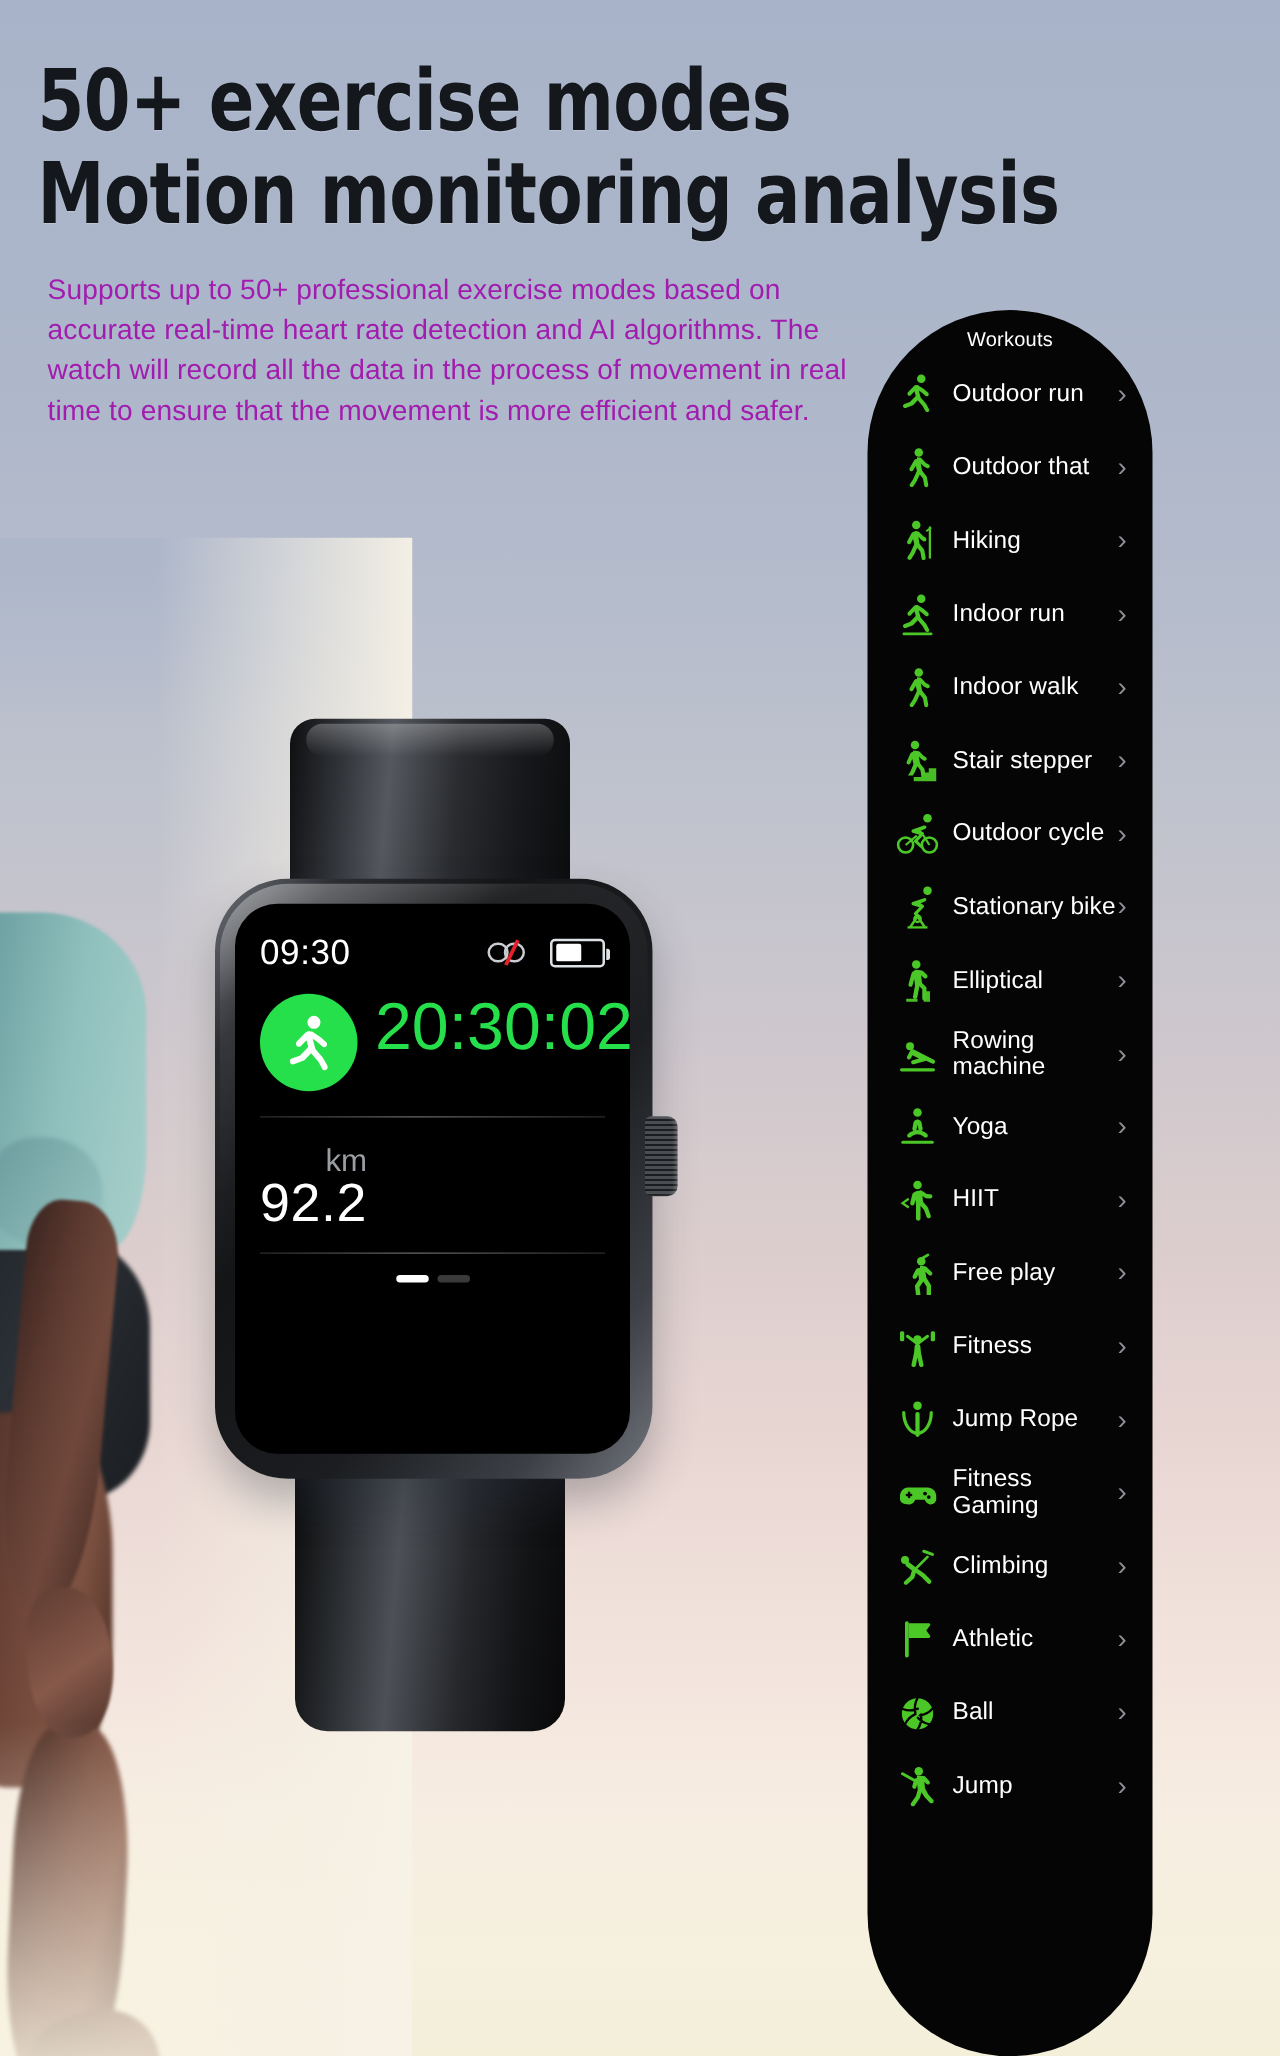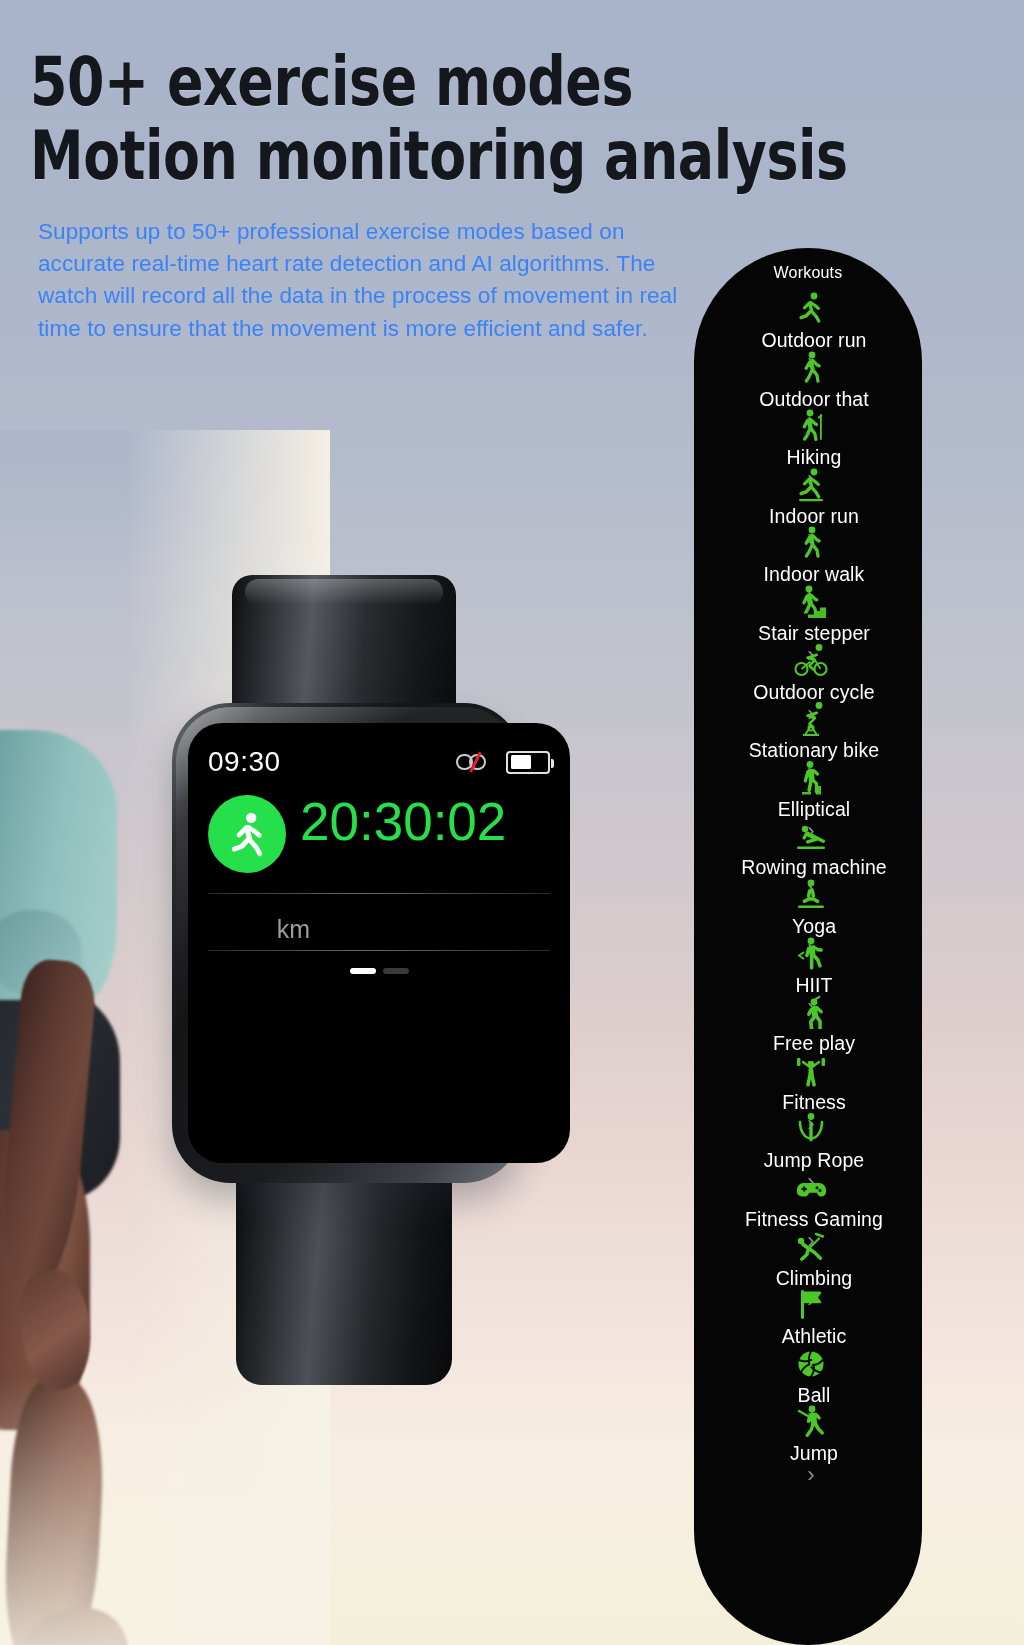--- a/index.html
+++ b/index.html
@@ -78,21 +78,21 @@
     font-family:"Liberation Sans Narrow","DejaVu Sans Condensed","Liberation Sans", sans-serif;
     font-weight:bold; color:#14171c;
     font-size:68px; line-height:1.0; letter-spacing:-0.5px;
     transform:scaleX(0.88); transform-origin:left top;
     text-shadow:0 1px 1px rgba(255,255,255,0.25);
   }
   .headline .l2 { display:block; margin-top:6px; }
 
   .intro {
     position:absolute; left:38px; top:216px; width:660px;
-    font-size:22.5px; line-height:1.43; color:#3b82f6; letter-spacing:0.1px;
+    font-size:22.5px; line-height:1.43; color:#a21caf; letter-spacing:0.1px;
   }
 
   
   .watch { position:absolute; left:150px; top:575px; width:440px; height:740px; }
   .strap-top {
     position:absolute; left:82px; top:0; width:224px; height:160px;
     background:linear-gradient(95deg,#0e0f11 0%,#34373c 20%,#55585e 35%,#2a2c30 58%,#17181b 80%,#0b0c0d 100%);
     border-radius:20px 20px 6px 6px;
   }
   .strap-top:after {
@@ -116,21 +116,21 @@
     background:linear-gradient(160deg, rgba(255,255,255,0.4) 0%, rgba(255,255,255,0.06) 16%, rgba(255,255,255,0) 42%);
     pointer-events:none;
   }
   .crown {
     position:absolute; left:366px; top:318px; width:26px; height:64px;
     background:repeating-linear-gradient(180deg,#4a4d52 0px,#4a4d52 2px,#1b1c1f 2px,#1b1c1f 4px);
     border-radius:5px 8px 8px 5px;
     box-shadow:inset -2px 0 3px rgba(255,255,255,0.18);
   }
   .screen {
-    position:absolute; left:38px; top:148px; width:382px; height:440px;
+    position:absolute; left:38px; top:148px; width:316px; height:440px;
     background:#000; border-radius:34px; overflow:hidden;
     padding:22px 20px 0 20px;
   }
 
   .status { display:flex; align-items:center; height:34px; }
   .status .clock { font-size:28px; color:#fff; font-weight:400; letter-spacing:0.5px; }
   .status .spacer { flex:1; }
   .link-icon { width:40px; height:22px; position:relative; margin-right:10px; }
   .link-icon .ring {
     position:absolute; top:3px; width:17px; height:16px;
@@ -179,21 +179,21 @@
   .panel {
     position:absolute; left:694px; top:248px; width:228px; height:1397px;
     background:#050505; border-radius:114px 114px 114px 114px;
     overflow:hidden;
   }
   .panel-title {
     color:#fff; font-size:16px; text-align:center; padding-top:16px; letter-spacing:0.2px;
   }
   .w-list { margin-top:4px; }
   .w-item {
-    display:flex; align-items:center; height:58.6px; padding-left:18px; padding-right:12px;flex-direction:column;
+    display:flex; align-items:center; height:58.6px; padding-left:18px; padding-right:12px;
   }
   .w-icon { flex:0 0 44px; height:40px; display:flex; align-items:center; justify-content:center; }
   .w-label {
     flex:1; color:#fff; font-size:19.5px; line-height:1.08; padding-left:6px; letter-spacing:0.1px;
   }
   .w-chev { flex:0 0 16px; color:#8d9196; font-size:22px; line-height:1; font-weight:300; }
 </style>
 </head>
 <body>
 
@@ -254,20 +254,21 @@
     <div class="metrics">
       <div class="metric">
         <div class="head">
           <svg width="26" height="28" viewBox="0 0 24 26">
             <path d="M9.5 1C5.9 1 3 3.9 3 7.5 3 12 9.5 18 9.5 18S16 12 16 7.5C16 3.9 13.1 1 9.5 1z" fill="#25E04A"></path>
             <circle cx="9.5" cy="7.3" r="2.4" fill="#000"></circle>
             <path d="M15 13.5c3 .6 5 2 5 3.6 0 2.1-3.4 3.8-7.6 3.8" stroke="#25E04A" stroke-width="2.2" fill="none" stroke-linecap="round"></path>
           </svg>
           <span class="unit">km</span>
         </div>
+        <div class="val">92.2</div>
       </div>
     </div>
 
     <div class="divider"></div>
 
 
     <div class="pager">
       <span class="on"></span>
       <span></span>
     </div>

